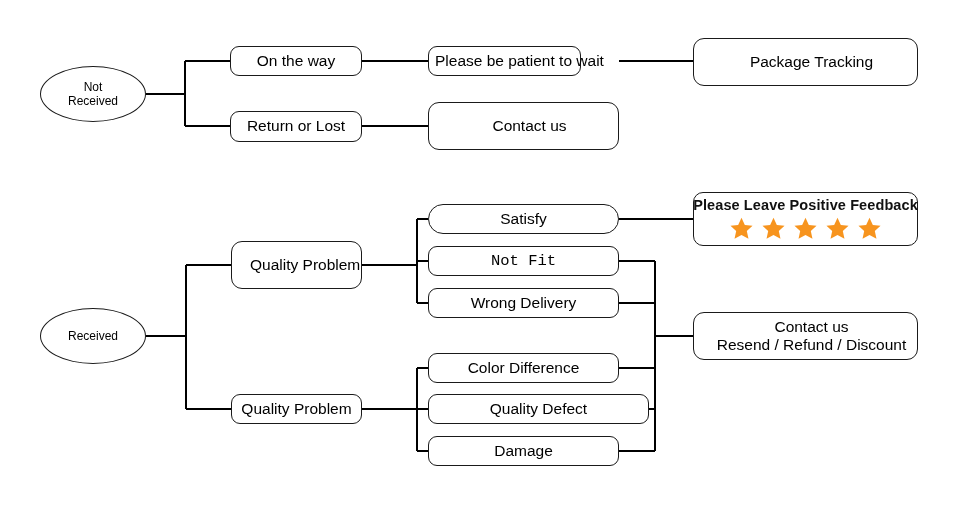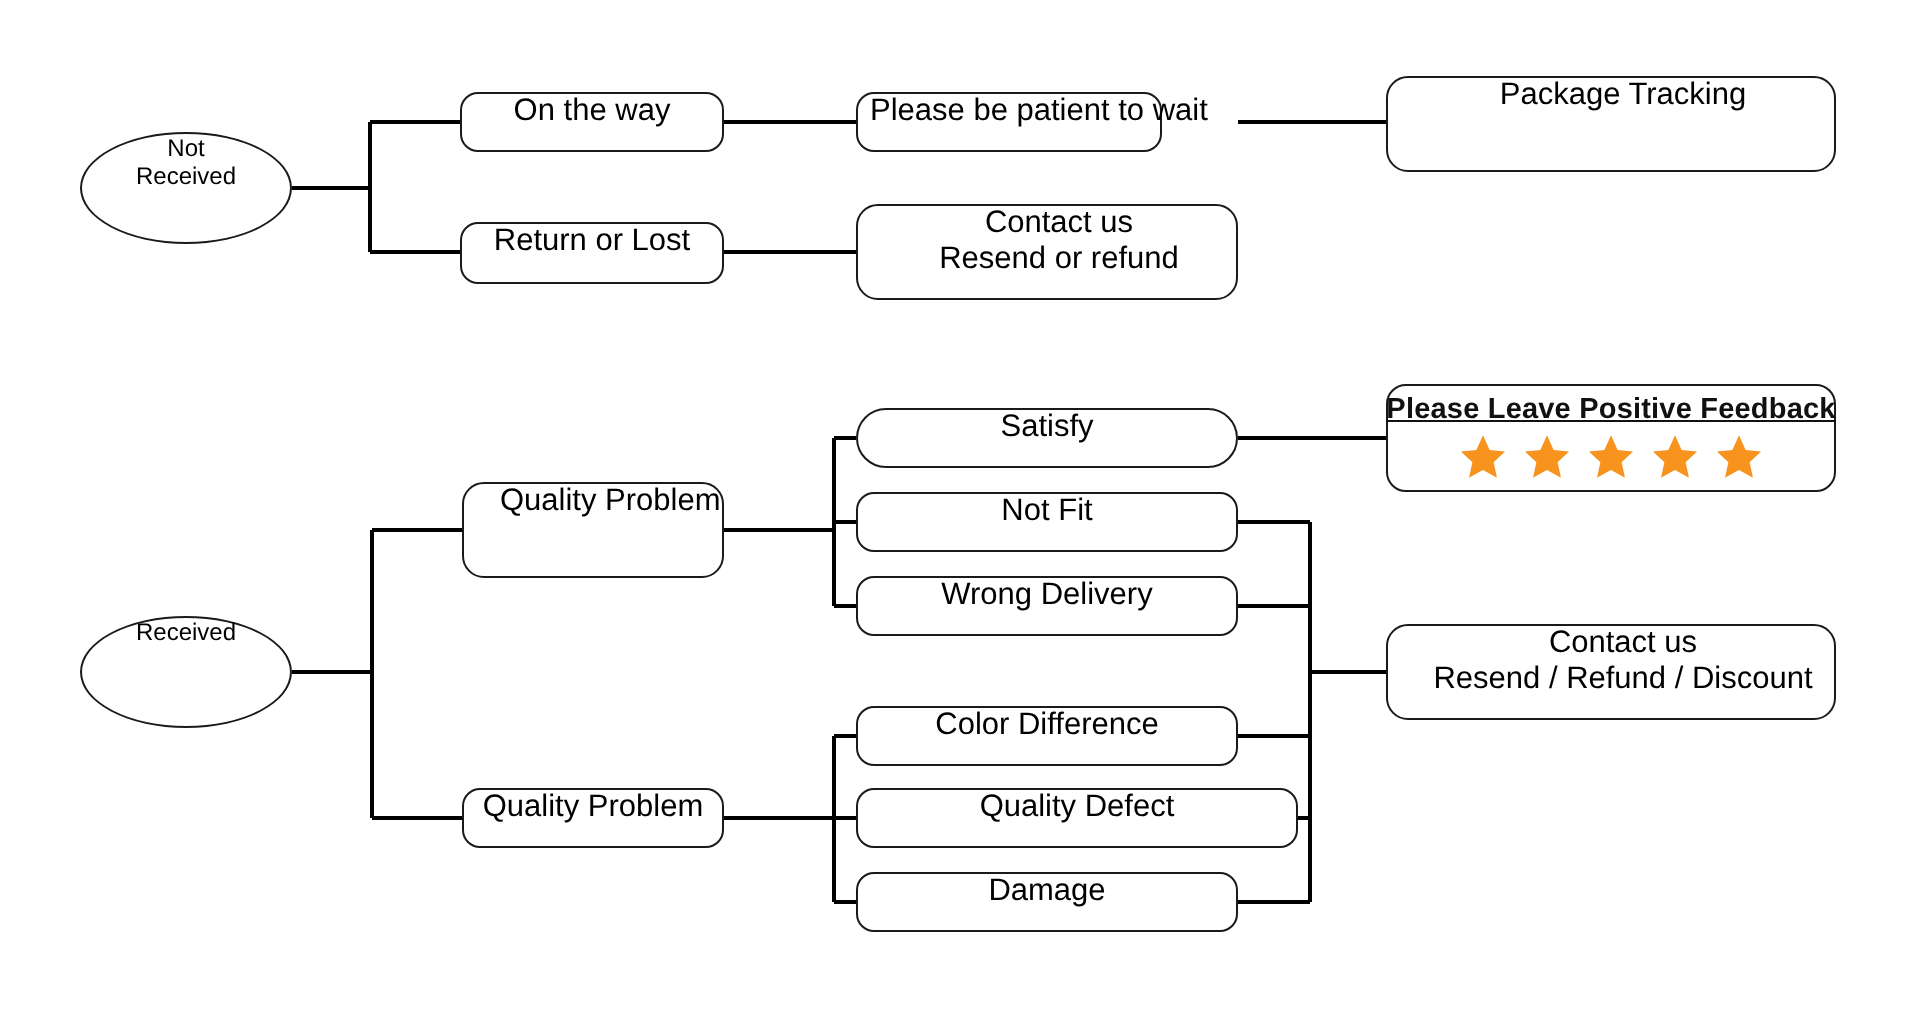--- a/index.html
+++ b/index.html
@@ -32,20 +32,21 @@
     stroke: #000000;
     stroke-width: 1.6;
     shape-rendering: crispEdges;
   }
   .node {
     position: absolute;
     box-sizing: border-box;
     background: #ffffff;
     border: 1.4px solid #1a1a1a;
     display: flex;
+    align-items: center;
     justify-content: center;
     text-align: center;
     line-height: 1.18;
     color: #000000;
     z-index: 2;
   }
   .rbox {
     border-radius: 9px;
     font-size: 15.5px;
   }
@@ -86,21 +87,20 @@
     align-items: center;
     justify-content: center;
   }
   #feedback-title {
     font-size: 14.5px;
     font-weight: 600;
     letter-spacing: 0.1px;
     white-space: nowrap;
     color: #111111;
     margin-bottom: 1px;
-    text-decoration: underline;
   }
   #star-row {
     display: flex;
     gap: 7px;
     align-items: center;
     justify-content: center;
   }
   .star {
     display: block;
     width: 25px;
@@ -177,21 +177,20 @@
 
   <div class="node rbox two-line" id="package-tracking-node" style="left:693px; top:38px; width:225px; height:48px;">
     <span class="lines">
       <span>Package Tracking</span>
     </span>
   </div>
 
   <div class="node rbox two-line" id="contact-resend-refund-node" style="left:428px; top:102px; width:191px; height:48px;">
     <span class="lines">
       <span>Contact us</span>
-      <span>Resend or refund</span>
     </span>
   </div>
 
   <div class="node ellipse" id="received-node" style="left:40px; top:308px; width:106px; height:56px;">
     <span class="lines">
       <span>Received</span>
     </span>
   </div>
 
   <div class="node rbox two-line" id="no-quality-problem-node" style="left:231px; top:241px; width:131px; height:48px;">
@@ -205,21 +204,21 @@
       <span>Quality Problem</span>
     </span>
   </div>
 
   <div class="node rbox" id="satisfy-node" style="left:428px; top:204px; width:191px; height:30px;border-radius:15px;">
     <span class="lines">
       <span>Satisfy</span>
     </span>
   </div>
 
-  <div class="node rbox" id="not-fit-node" style="left:428px; top:246px; width:191px; height:30px;">
+  <div class="node rbox" id="not-fit-node" style="left:428px; top:246px; width:191px; height:30px;font-family:Liberation Mono, monospace;">
     <span class="lines">
       <span>Not Fit</span>
     </span>
   </div>
 
   <div class="node rbox" id="wrong-delivery-node" style="left:428px; top:288px; width:191px; height:30px;">
     <span class="lines">
       <span>Wrong Delivery</span>
     </span>
   </div>

